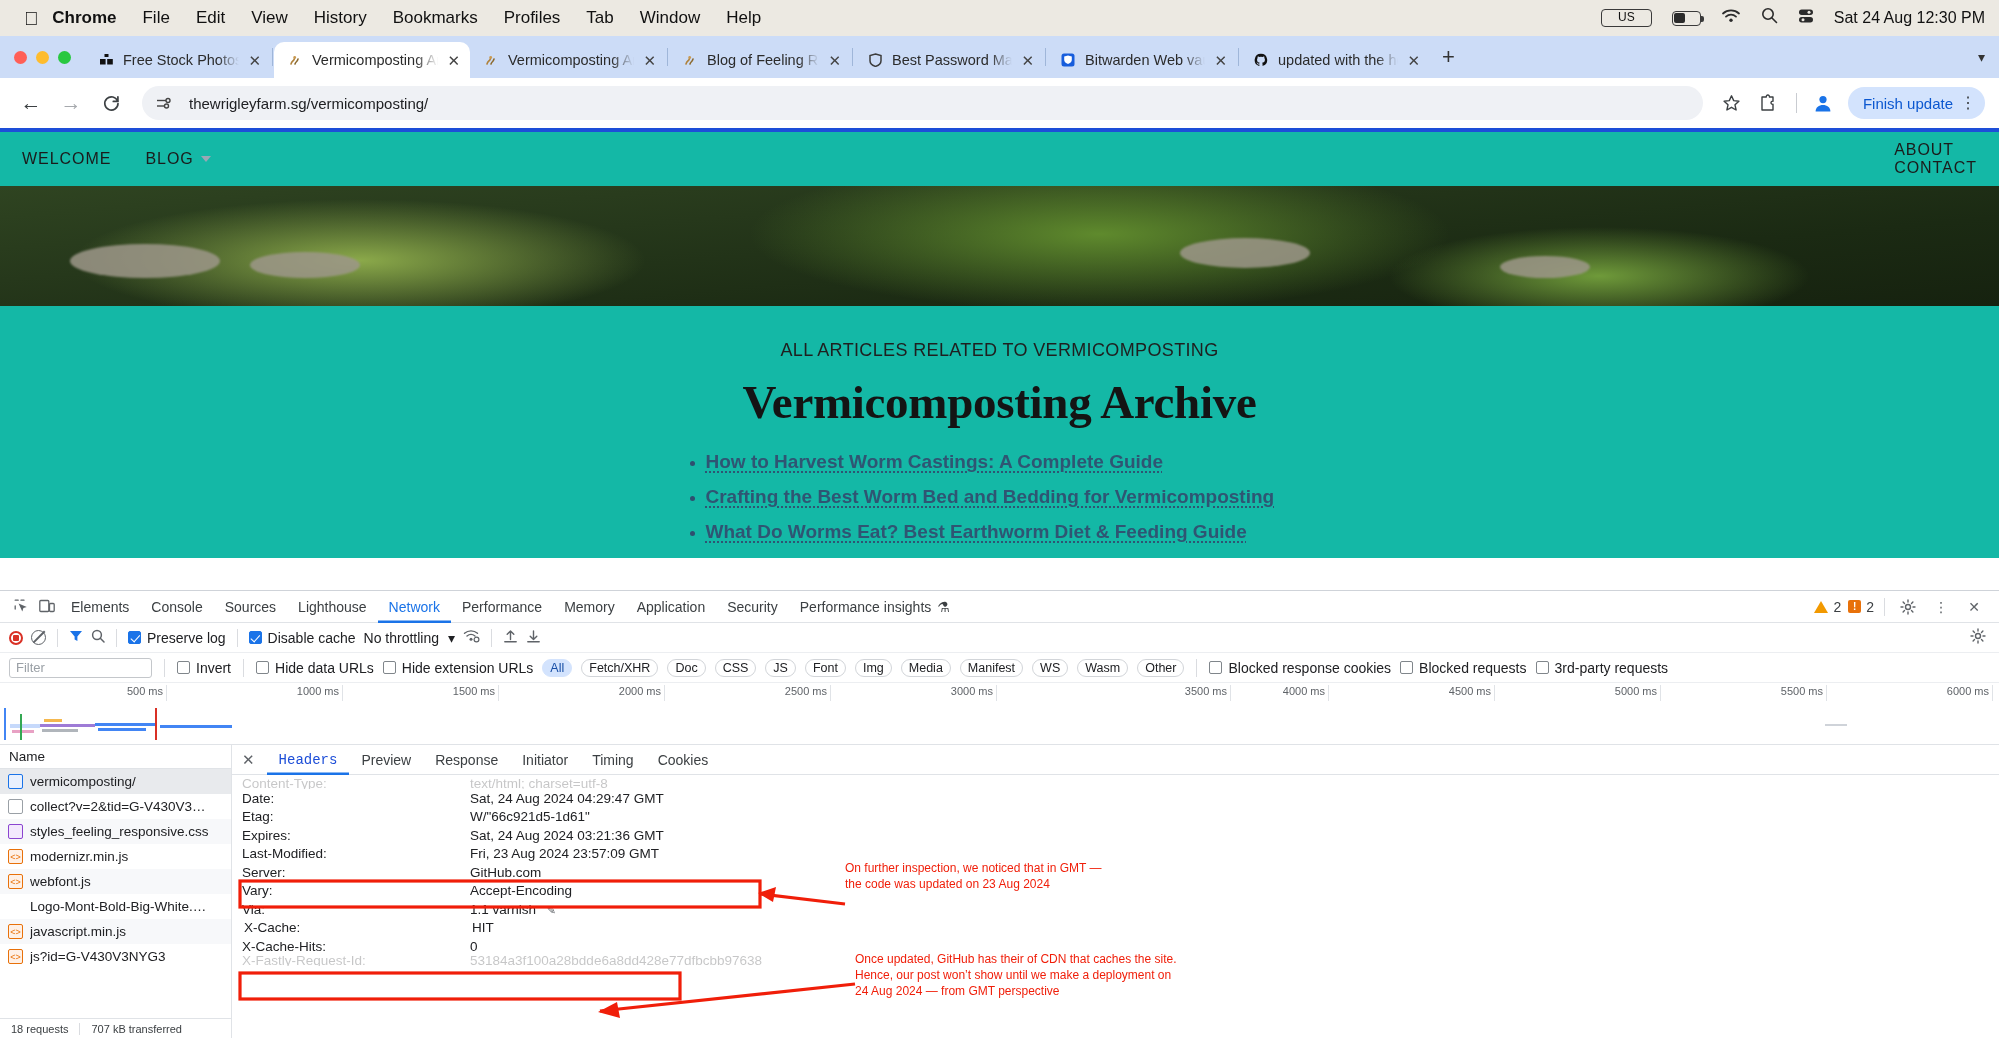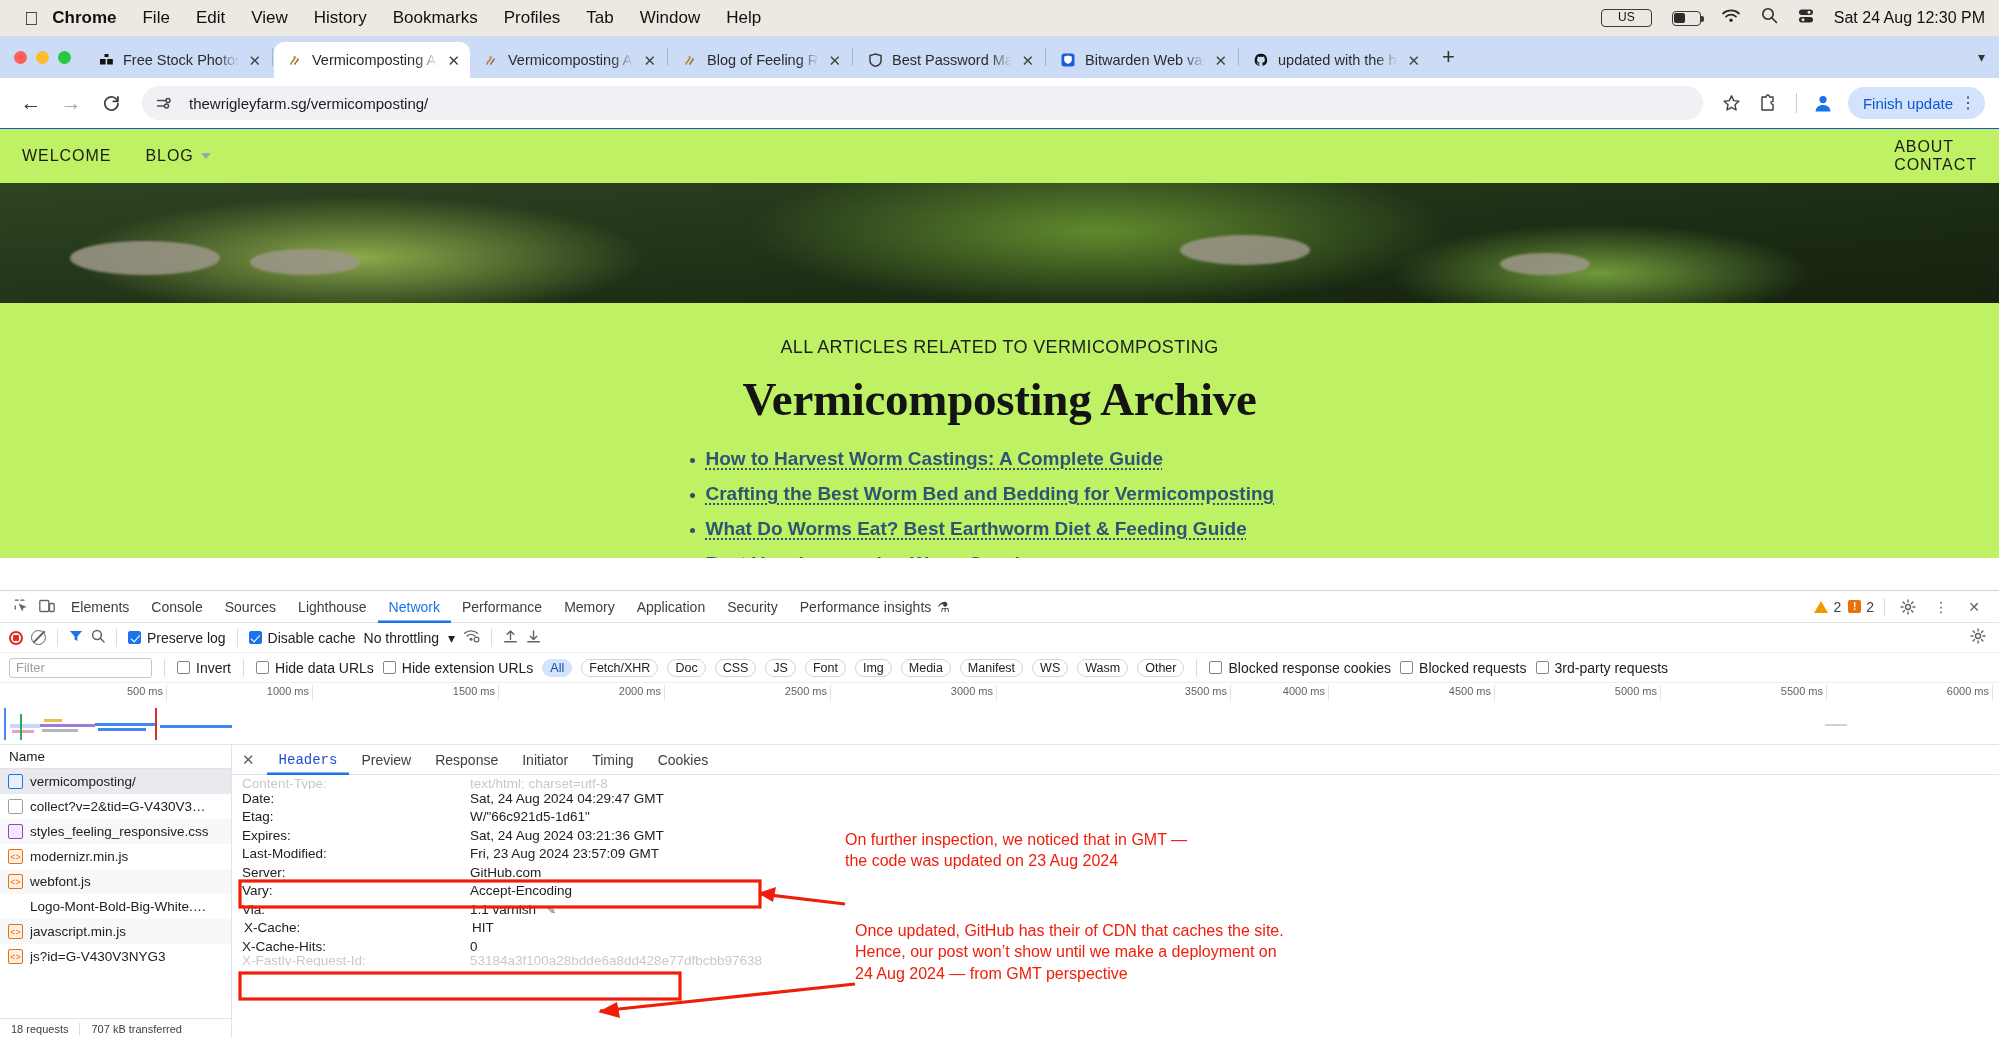--- a/index.html
+++ b/index.html
@@ -86,21 +86,21 @@
   .tb-sep { width:1px; height:20px; background:#c9ccd1; margin:0 7px; }
   #profilebtn { width:26px; height:26px; border-radius:50%; display:flex; align-items:center; justify-content:center;}
   #finish-update {
     height:32px; background:#d3e3fd; color:#0b57d0; border-radius:16px;
     display:flex; align-items:center; gap:7px; padding:0 9px 0 15px;
     font-size:15px; margin-left:6px; white-space:nowrap;
   }
   #finish-update .kebab { font-size:16px; letter-spacing:0; line-height:1; color:#3c4043;}
 
   
-  #page { position:relative; background:#bef264; height: 430px; overflow:hidden; border-top:1px solid #1d4ed8;}
+  #page { position:relative; background:#14b8a6; height: 430px; overflow:hidden; border-top:4px solid #1d4ed8;}
   #sitenav {
     height: 54px; display:flex; align-items:center; padding: 0 22px;
     font-size: 16px; letter-spacing: .06em; color:#1b1b1b;
   }
   #sitenav .nl { margin-right: 34px; display:flex; align-items:center; gap:7px;}
   #sitenav .right { margin-left:auto; display:flex;flex-direction:column; }
   #sitenav .right .nl { margin-right:0; margin-left:38px;}
   .caret { width:0;height:0;border-left:5px solid transparent;border-right:5px solid transparent;border-top:6px solid #9aa7b5;}
   #hero {
     height: 120px;
@@ -191,21 +191,21 @@
   .dtab.sel { color:#1d4ed8; box-shadow: inset 0 -2.5px 0 #1a73e8; font-family: Liberation Mono, monospace;}
   #headers-area { flex:1 1 auto; position:relative; overflow:hidden; padding-left:10px; padding-top:2px;}
   .hrow { display:flex; height:18.5px; align-items:center; font-size:13.5px; color:#202124;}
   .hrow .hk { width:228px; flex:none; }
   .hrow .hv { flex:1 1 auto; white-space:nowrap; overflow:hidden;}
   .pencil { font-size:11px; color:#5f6368; margin-left:7px;}
 
   
   #anno { position:absolute; inset:0; pointer-events:none; }
   #anno svg { position:absolute; inset:0; width:100%; height:100%; }
-  .anno-text { position:absolute; color:#f01e09; font-size:16px; line-height:1.33; white-space:pre; }
+  .anno-text { position:absolute; color:#f01e09; font-size:12px; line-height:1.33; white-space:pre;margin-top:32px; }
 
   .fade-row { opacity:.25; }
 </style>
 </head>
 <body>
 
 <div id="macbar">
   <span class="apple"></span>
   <span class="mi bold">Chrome</span>
   <span class="mi">File</span>
@@ -580,21 +580,21 @@
         <span class="cb"></span>
         <span>3rd-party requests</span>
       </span>
     </div>
 
     <div id="dt-overview">
       <div id="ov-ruler">
         <span class="tk" style="left:166px">
             <span>500 ms</span>
           </span>
-        <span class="tk" style="left:312px">
+        <span class="tk" style="left:342px">
             <span>1000 ms</span>
           </span>
         <span class="tk" style="left:498px">
             <span>1500 ms</span>
           </span>
         <span class="tk" style="left:664px">
             <span>2000 ms</span>
           </span>
         <span class="tk" style="left:830px">
             <span>2500 ms</span>

